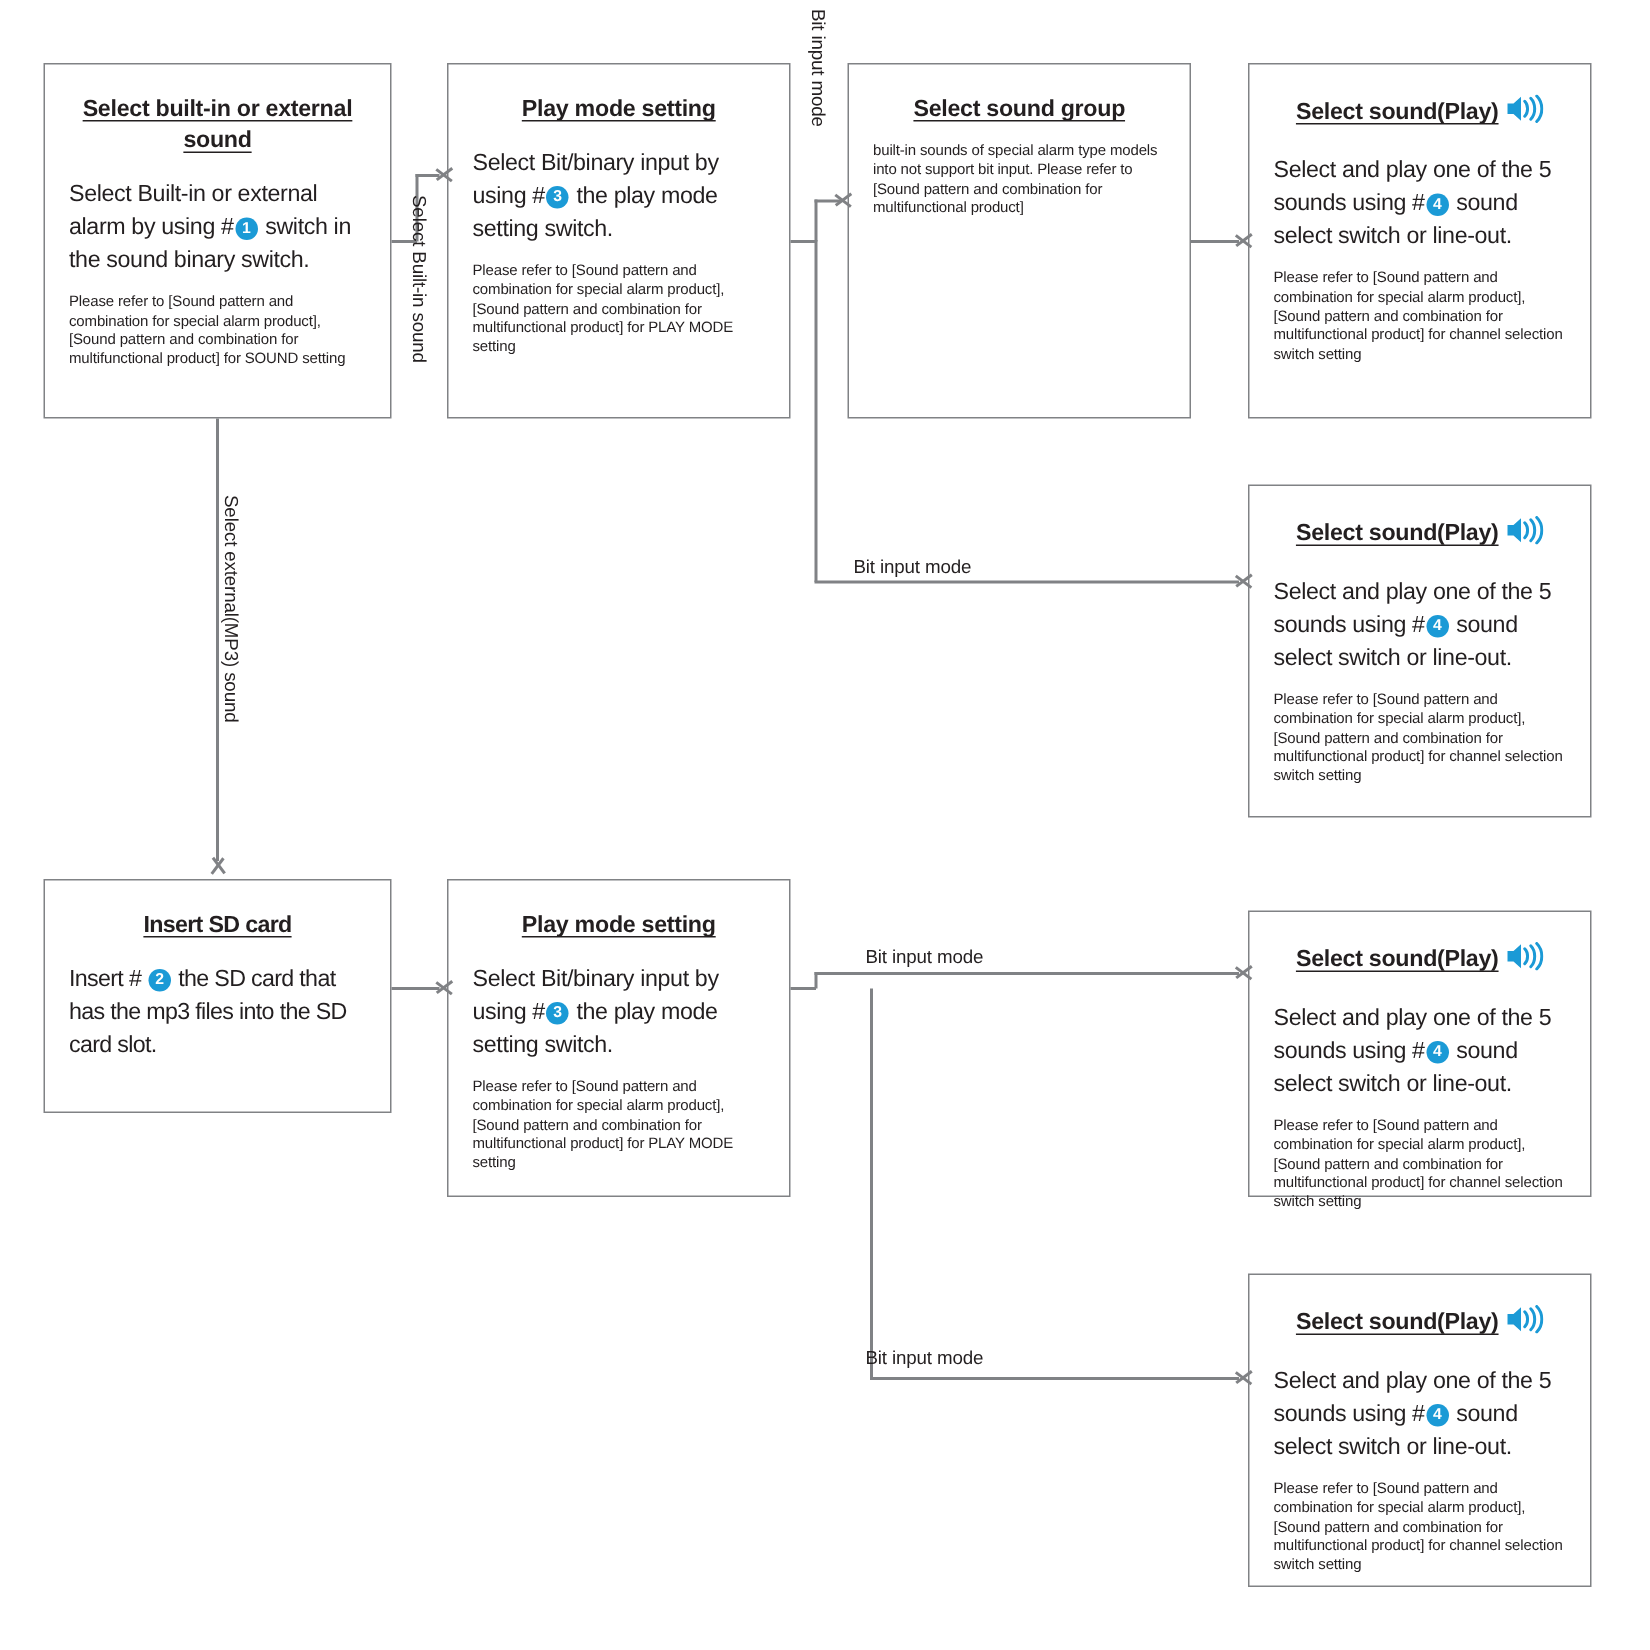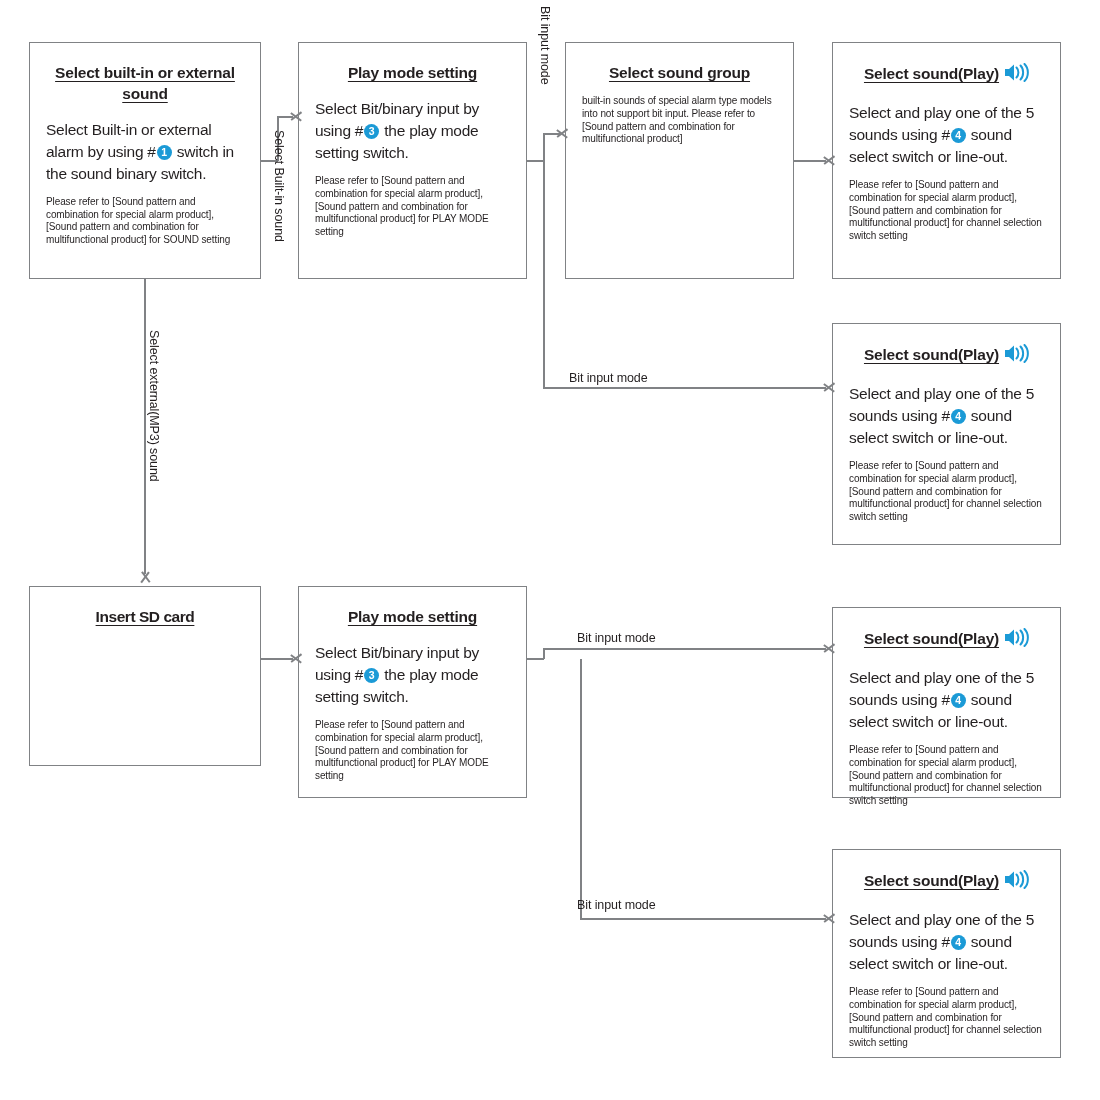--- a/index.html
+++ b/index.html
@@ -190,22 +190,25 @@
           <path d="M21.5 1 C26 5.5 26 13.5 21.5 18" stroke="#1b9ad6" stroke-width="2" fill="none" stroke-linecap="round"></path>
         </svg>
       </span>
     </div>
     <div class="box-body">
       <span>Select and play one of the 5 sounds using #</span><span class="num">4</span><span> sound select switch or line-out.</span>
     </div>
     <div class="box-note">Please refer to [Sound pattern and combination for special alarm product], [Sound pattern and combination for multifunctional product] for channel selection switch setting</div>
   </div>
 
-  <div class="box cond" style="left:29px; top:586px; width:232px; height:180px;">
+  <div class="box cond" style="left:29px; top:586px; width:232px; height:156px;">
     <div class="box-title">Insert SD card </div>
+    <div class="box-body">
+      <span>Insert # </span><span class="num">2</span><span> the SD card that has the mp3 files into the SD card slot.</span>
+    </div>
   </div>
 
   <div class="box" style="left:298px; top:586px; width:229px; height:212px;">
     <div class="box-title">Play mode setting</div>
     <div class="box-body">
       <span>Select Bit/binary input by using #</span><span class="num">3</span><span> the play mode setting switch.</span>
     </div>
     <div class="box-note">Please refer to [Sound pattern and combination for special alarm product], [Sound pattern and combination for multifunctional product] for PLAY MODE setting</div>
   </div>
 

